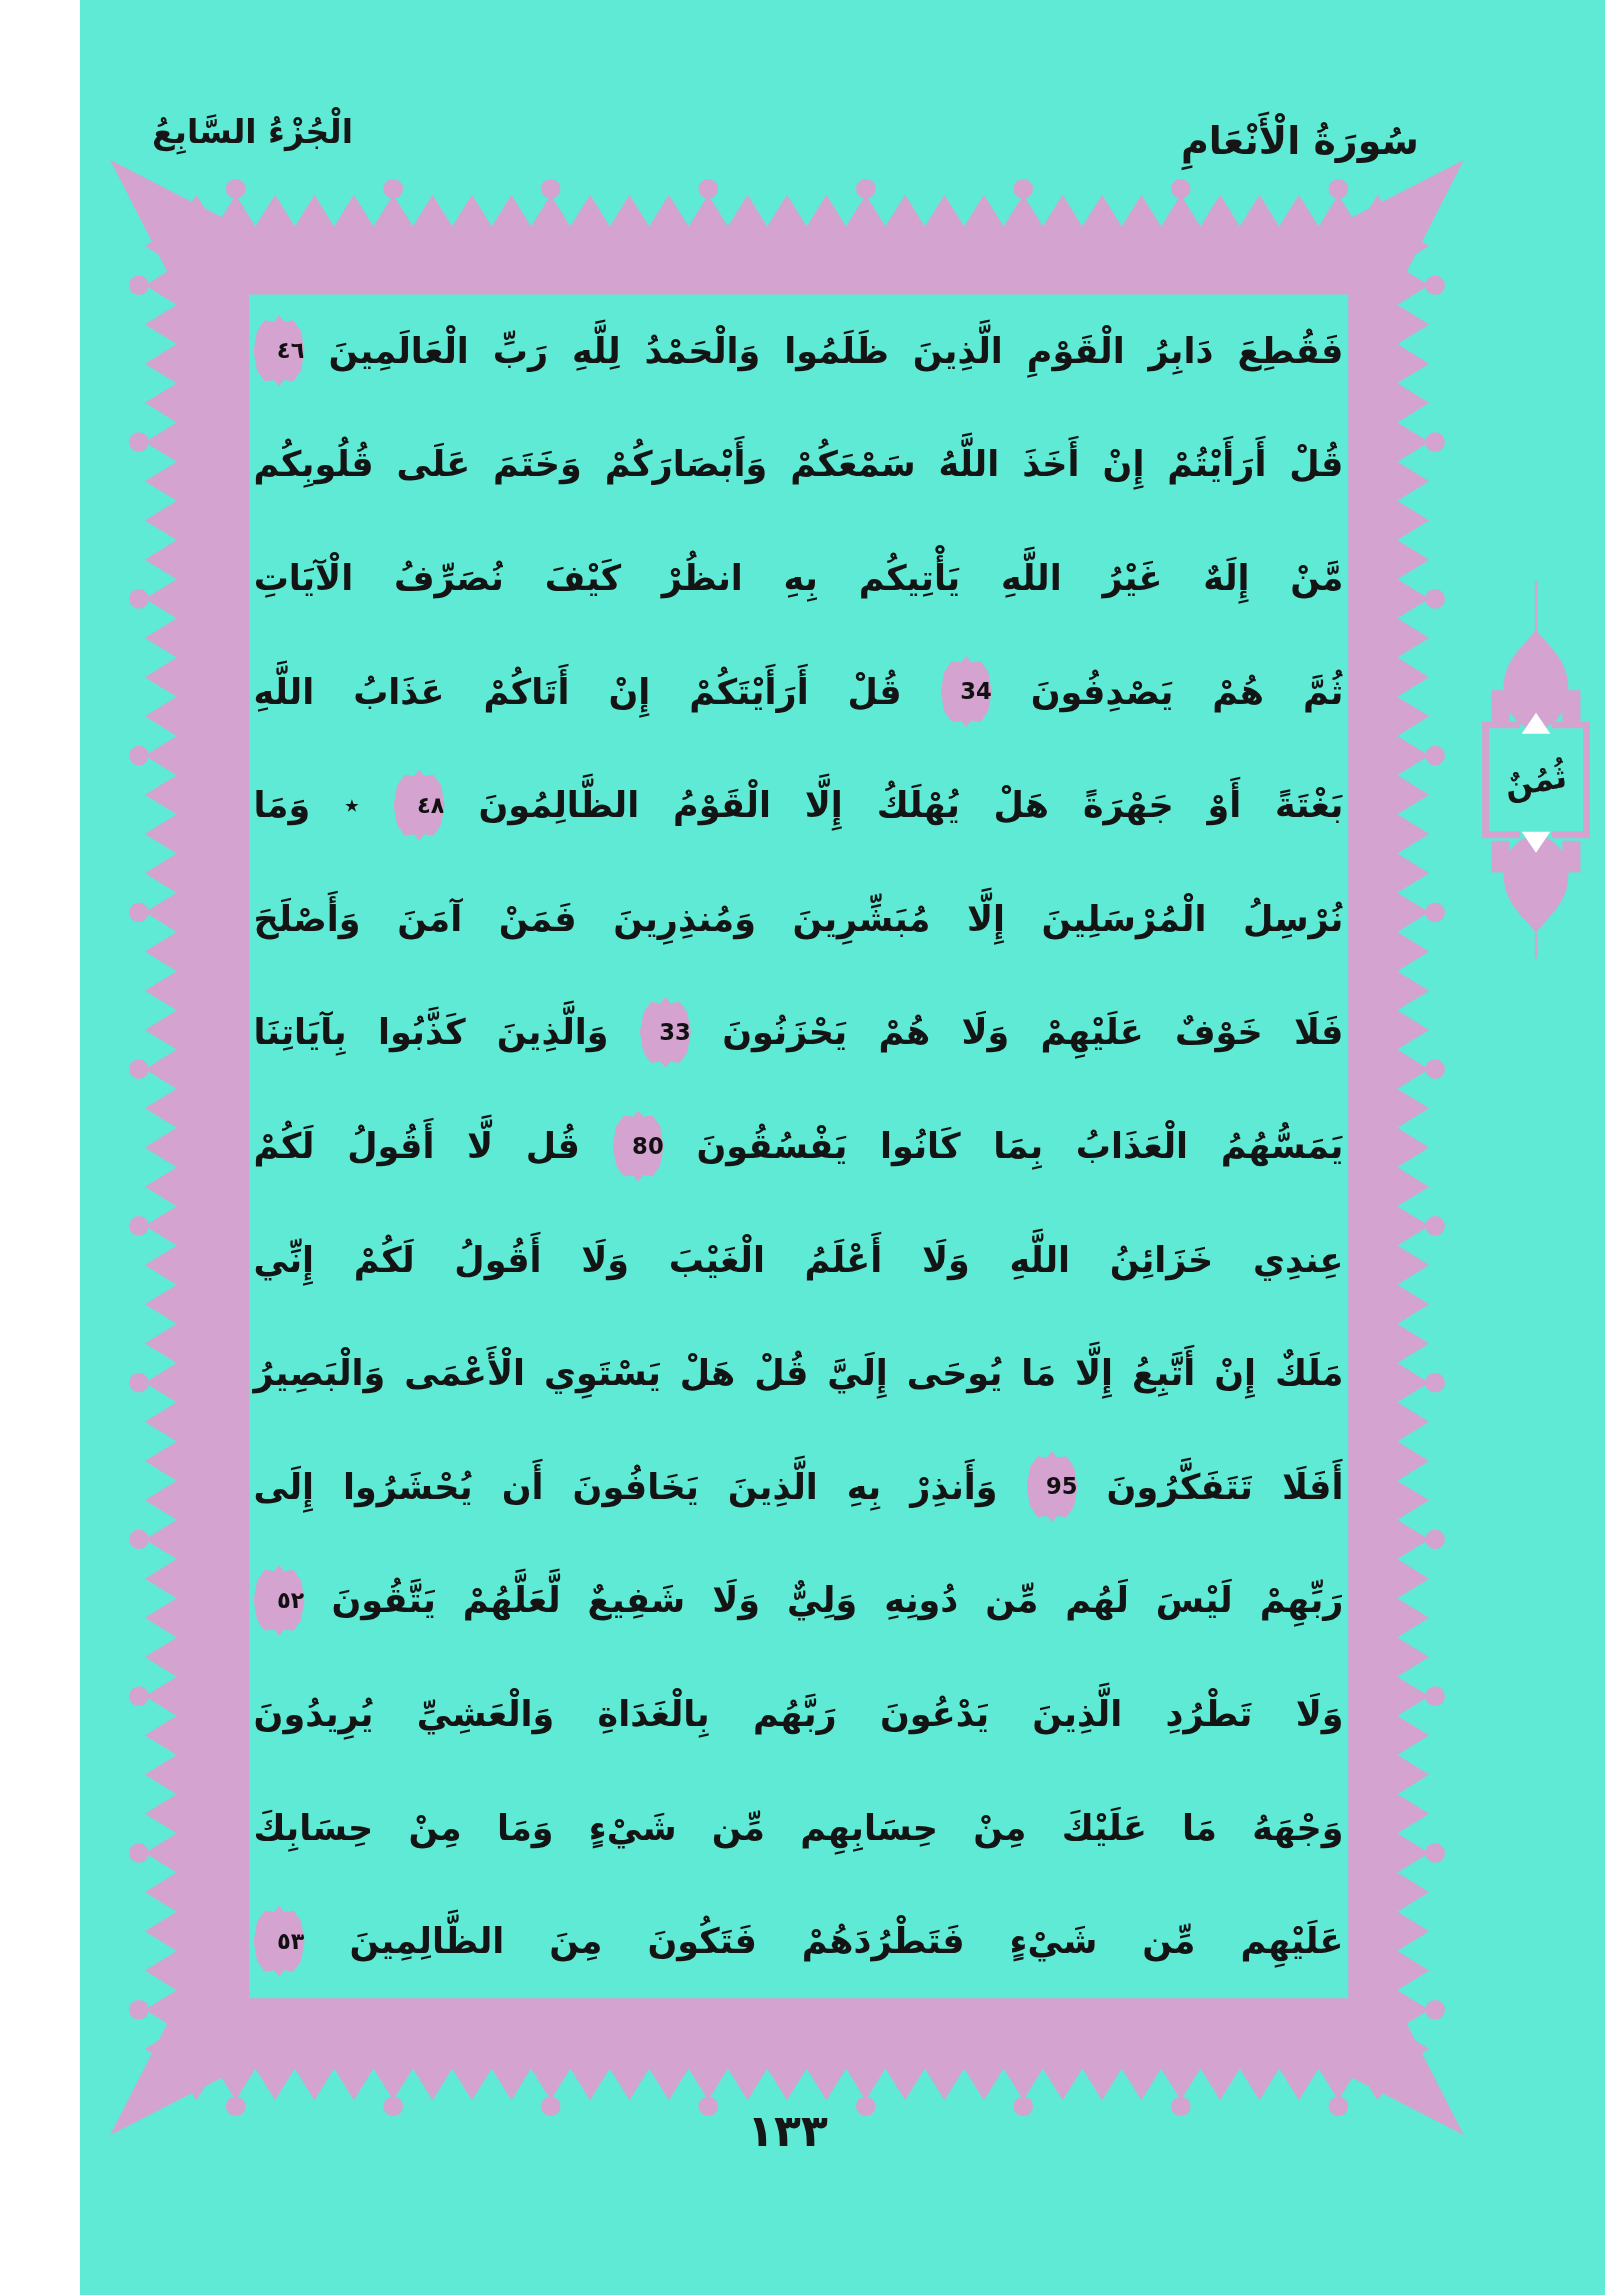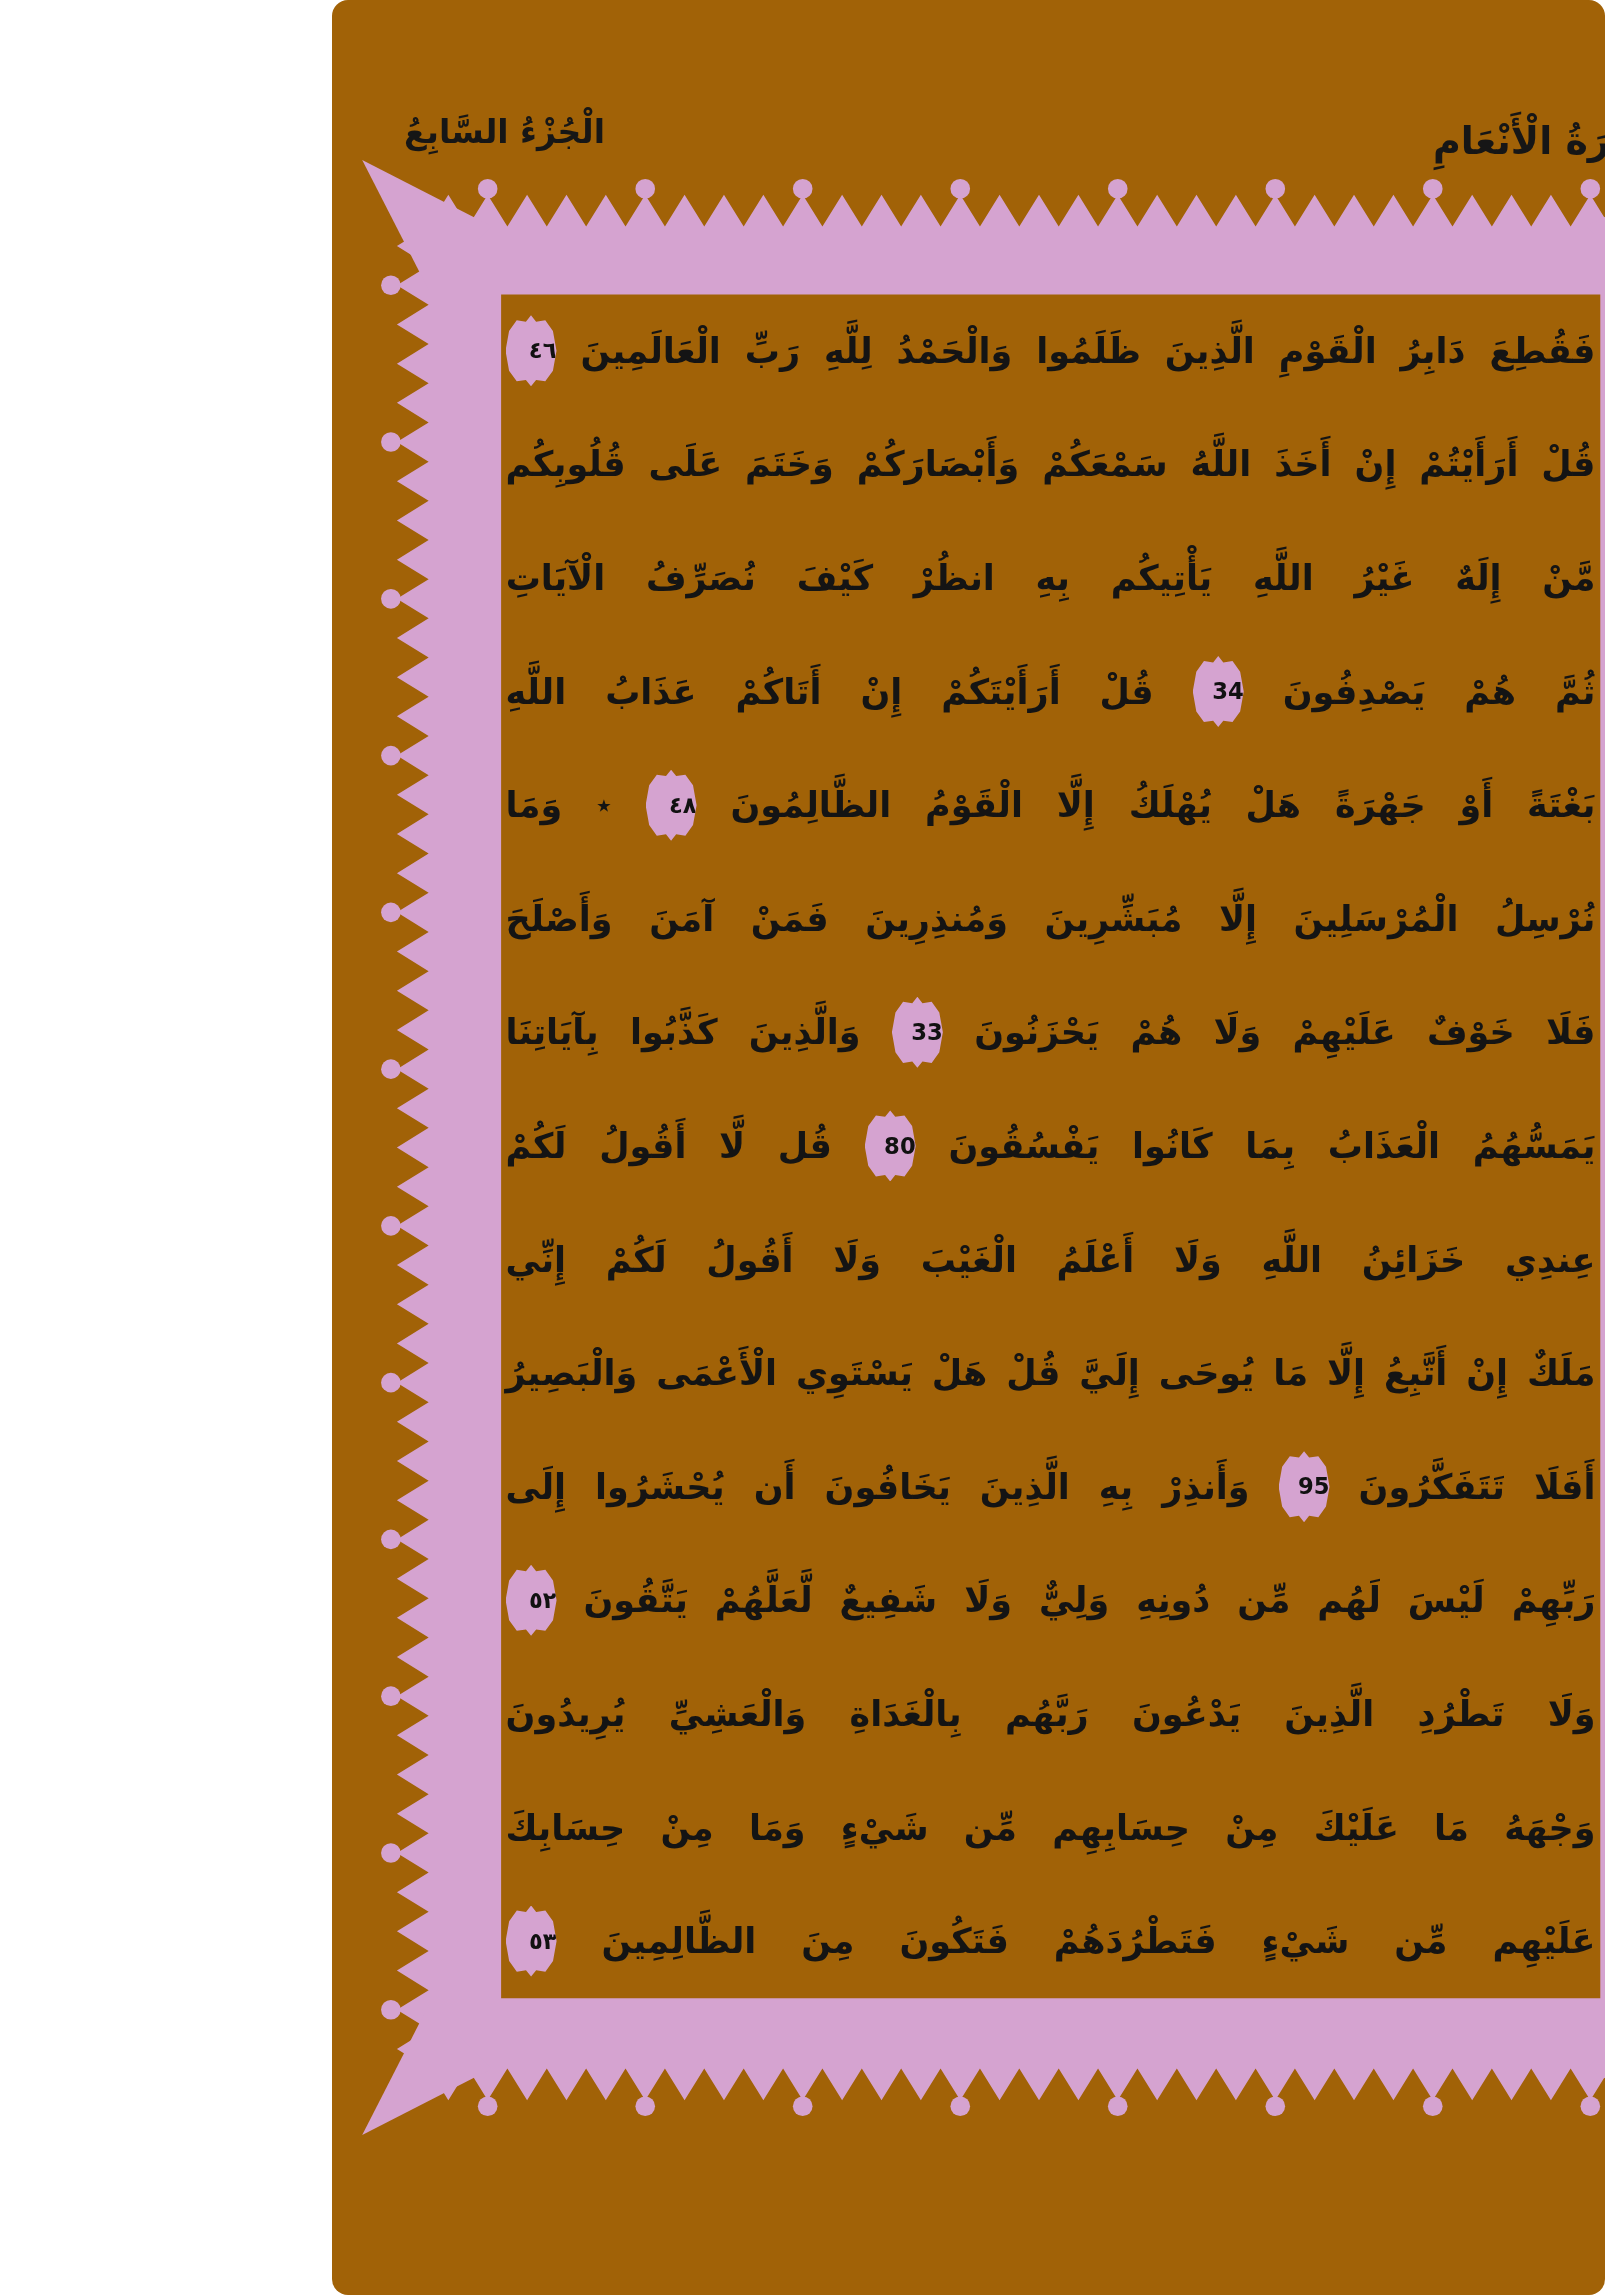--- a/index.html
+++ b/index.html
@@ -1,17 +1,17 @@
 <!DOCTYPE html>
 <html lang="ar" dir="rtl" style="--pink: #d5a3d0;font-size:12px"><head>
 <meta charset="utf-8">
 <style>
   html,body{margin:0;padding:0;background:#ffffff;}
   body{font-family:"DejaVu Sans", sans-serif;}
-  .page{position:relative;width:1273px;height:2295px;background:#a16207;overflow:hidden;border-radius:16px;}
+  .page{position:relative;width:1525px;height:2295px;background:#5eead4;overflow:hidden;}
 
   .hdr{position:absolute;color:#161616;font-weight:700;white-space:nowrap;}
   .hdr-juz{left:72px;top:112px;font-size:33px;}
   .hdr-surah{left:1101px;top:119px;font-size:38px;}
 
   .frame-svg{position:absolute;left:0;top:0;pointer-events:none;}
 
   .text-area{
     position:absolute;left:169px;top:294px;width:1099px;height:1704px;
     display:flex;flex-direction:column;
@@ -304,15 +304,16 @@
       <path d="M64,190 L18,190 L18,336 L64,336" fill="none" stroke="#d5a3d0" stroke-width="9"></path>
       <path d="M106,190 L152,190 L152,336 L106,336" fill="none" stroke="#d5a3d0" stroke-width="9"></path>
       <path d="M85,466 C66,442 42,426 42,388 C42,358 60,342 85,334 C110,342 128,358 128,388 C128,426 104,442 85,466 Z" fill="#d5a3d0"></path>
       <rect x="26" y="344" width="24" height="42" fill="#d5a3d0"></rect>
       <rect x="120" y="344" width="24" height="42" fill="#d5a3d0"></rect>
       <polygon points="66,332 104,332 85,360" fill="#ffffff"></polygon>
       <rect x="83.5" y="466" width="3" height="34" fill="#d5a3d0"></rect>
     </svg>
   <div class="thumn-word">ثُمُنٌ</div>
 
+  <div class="page-number">١٣٣</div>
 
 </div>
 
 
 </body></html>

